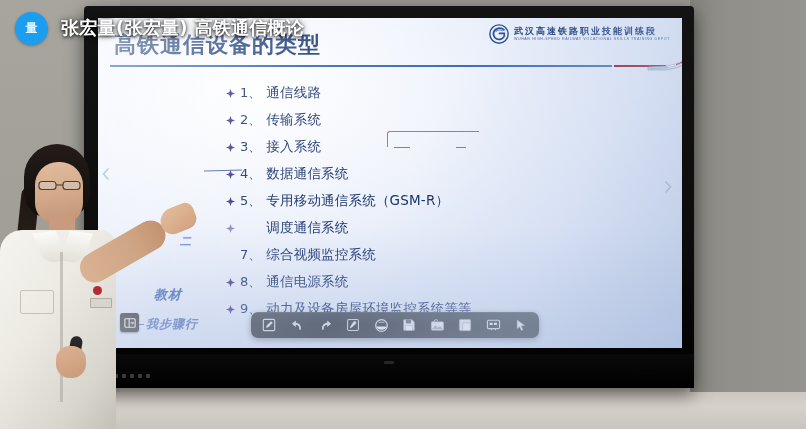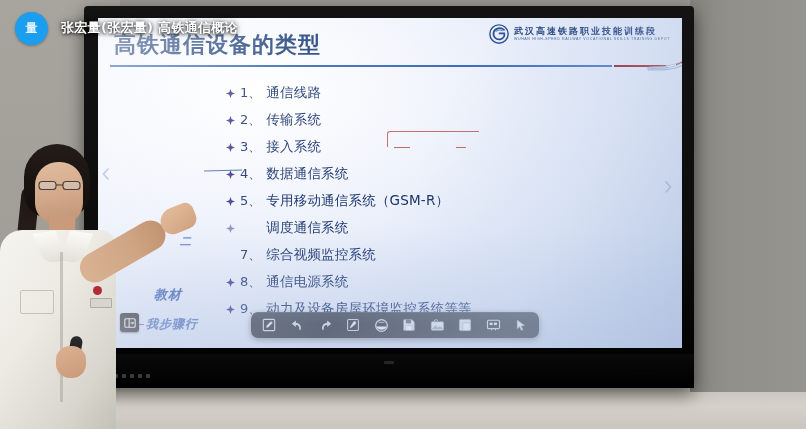--- a/index.html
+++ b/index.html
@@ -193,21 +193,21 @@
   #avatar {
     width:33px; height:33px; border-radius:50%;
     background:#1b9df0;
     display:flex; align-items:center; justify-content:center;
     color:#e8f6ff; font-size:12px; font-weight:bold;
     font-family:"DejaVu Sans",sans-serif;
     box-shadow:0 1px 3px rgba(0,0,0,.3);
     pointer-events:auto;
   }
   #header-title {
-    font-size:13px; color:#ffffff; font-weight:bold;
+    font-size:18px; color:#ffffff; font-weight:bold;
     font-family:"DejaVu Sans",sans-serif; letter-spacing:.3px;
     text-shadow:0 1px 3px rgba(0,0,0,.85), 0 0 6px rgba(0,0,0,.6);
     pointer-events:auto;
   }
 
   
   #presenter { position:absolute; left:-6px; top:140px; width:130px; height:289px; }
   #pres-hair {
     position:absolute; left:30px; top:4px; width:66px; height:74px;
     background:linear-gradient(180deg,#231c18 0%,#120d0b 100%);

